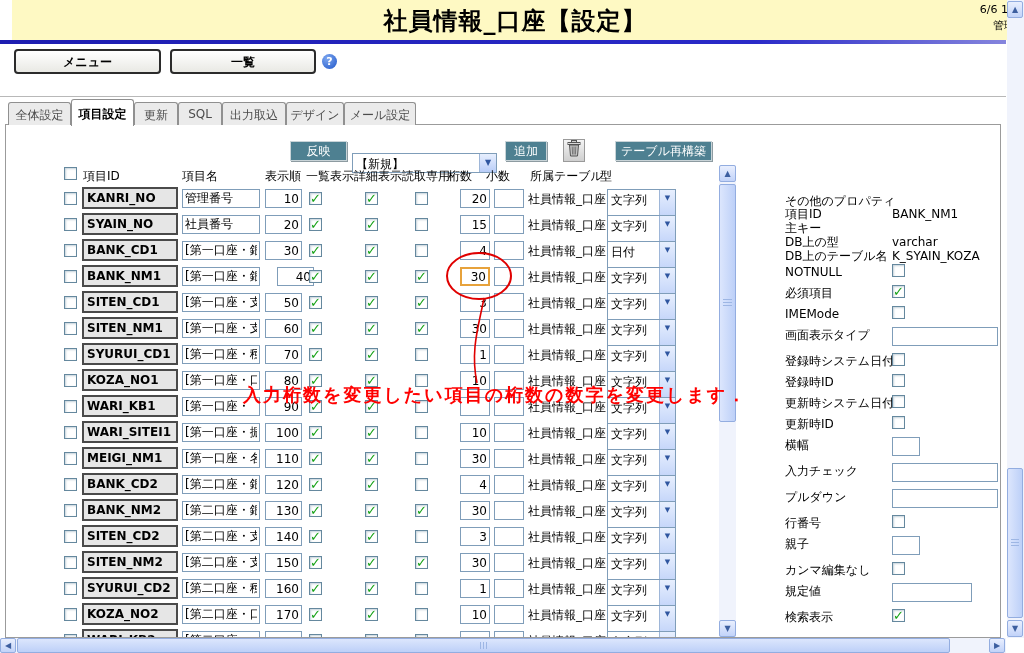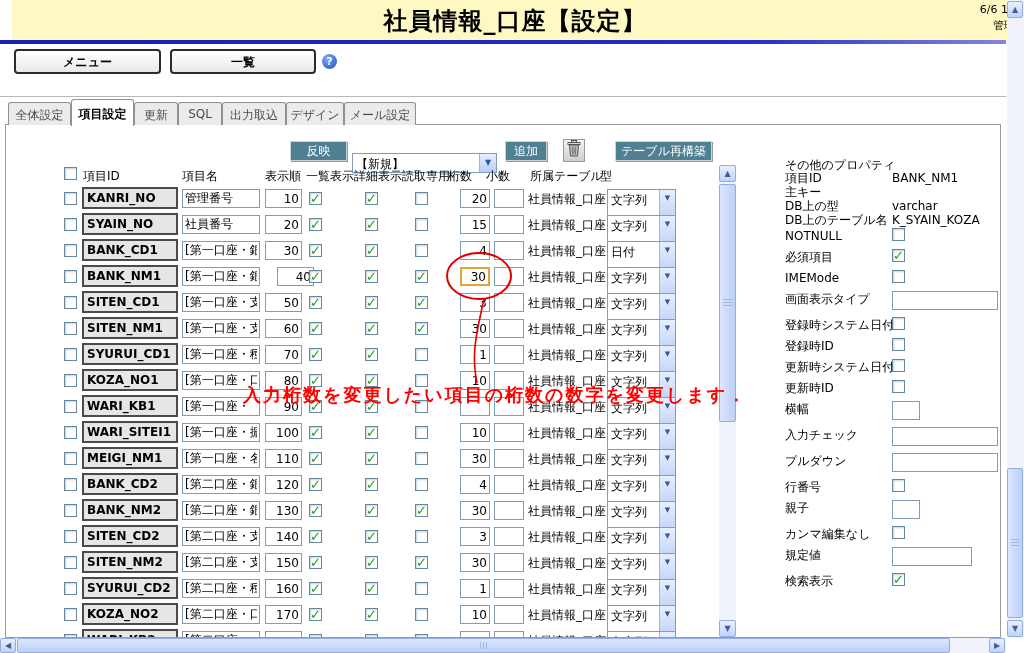--- a/index.html
+++ b/index.html
@@ -51,21 +51,21 @@
   .sb-v { position:absolute; width:17px; background:#f0f3fc; }
   .sb-h { position:absolute; height:15px; background:#f0f3fc; }
   .sb-btn { position:absolute; background:linear-gradient(#e9effe,#c2d3f9); border:1px solid #93ade0; border-radius:2px; color:#3d5fa0; font-size:8px; text-align:center; cursor:pointer; }
   .sb-thumb { position:absolute; background:linear-gradient(90deg,#dce6fd,#bdd0f8); border:1px solid #93ade0; border-radius:2px; cursor:pointer; }
   .sb-thumb.h { background:linear-gradient(#dce6fd,#bdd0f8); }
   .grip-v { position:absolute; left:3px; right:3px; top:50%; height:7px; margin-top:-4px; background:repeating-linear-gradient(180deg,#9db6e4 0 1px,transparent 1px 3px); }
   .grip-h { position:absolute; top:3px; bottom:3px; left:50%; width:7px; margin-left:-4px; background:repeating-linear-gradient(90deg,#9db6e4 0 1px,transparent 1px 3px); }
 
   
   .props { position:absolute; left:785px; top:157px; width:216px; height:480px; overflow:hidden; font-size:12px; }
-  .ptitle { height:15px; }
+  .ptitle { height:15px;margin-top:36px; }
   .prow { position:relative; white-space:nowrap; }
   .prow.t { height:14px; line-height:13px; }
   .prow.c { height:21px; }
   .prow.i { height:26px; }
   .plabel { display:inline-block; width:107px; overflow:hidden; vertical-align:top; }
   .prow.c .plabel, .prow.i .plabel { line-height:17px; }
   .pval { display:inline-block; }
   .pin { height:19px; border:1px solid #7f9db9; background:#fff; font-family:"DejaVu Sans",sans-serif; font-size:12px; vertical-align:top; }
   .pin.wide { width:106px; } .pin.medium { width:80px; } .pin.small { width:28px; }
 

